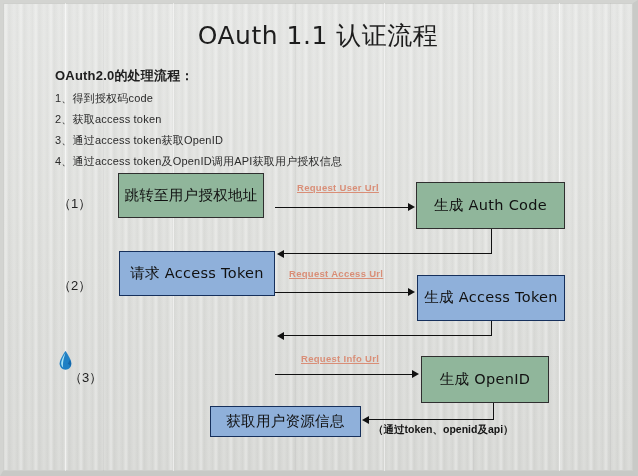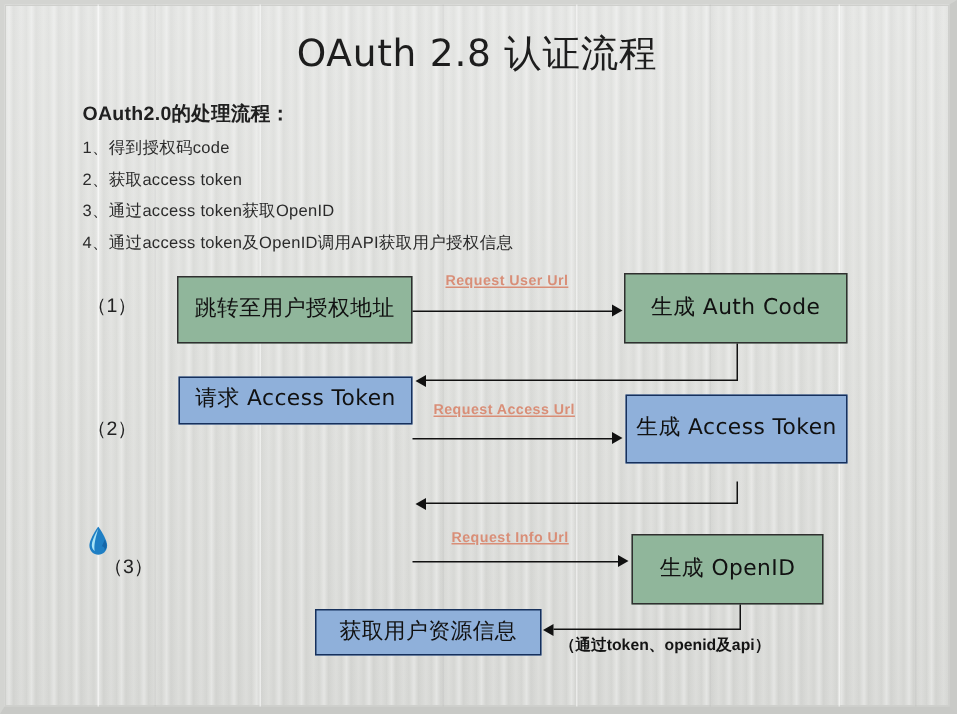--- a/index.html
+++ b/index.html
@@ -68,62 +68,62 @@
 
   <div class="streak" style="left:62px"></div>
   <div class="streak d" style="left:100px"></div>
   <div class="streak" style="left:170px"></div>
   <div class="streak d" style="left:292px"></div>
   <div class="streak" style="left:381px"></div>
   <div class="streak d" style="left:470px"></div>
   <div class="streak" style="left:556px"></div>
   <div class="streak d" style="left:607px"></div>
 
-  <div id="title">OAuth 2.8 认证流程</div>
+  <div id="title">OAuth 1.1 认证流程</div>
 
   <div id="intro">
     <div class="head">OAuth2.0的处理流程：</div>
     <div class="step">1、得到授权码code</div>
     <div class="step">2、获取access token</div>
     <div class="step">3、通过access token获取OpenID</div>
     <div class="step">4、通过access token及OpenID调用API获取用户授权信息</div>
   </div>
 
   <div class="rowlabel" style="left:55px;top:192px">（1）</div>
   <div class="rowlabel" style="left:55px;top:274px">（2）</div>
   <div class="rowlabel" style="left:66px;top:366px">（3）</div>
 
   <svg id="drop" viewBox="0 0 13 19">
     <path d="M6.5 0 C6.5 0 0.6 8.3 0.6 12.6 C0.6 16.2 3.3 18.8 6.5 18.8 C9.7 18.8 12.4 16.2 12.4 12.6 C12.4 8.3 6.5 0 6.5 0 Z" fill="#1f7fc4"></path>
     <path d="M6.5 1.5 C6.5 1.5 2.2 8.6 2.2 12.5 C2.2 14.2 3.0 15.6 4.2 16.4 C3.4 13.2 4.6 7.6 6.5 1.5 Z" fill="#a9e4f6"></path>
     <path d="M8.8 13.1 C9.9 13.1 10.8 14.0 10.8 15.1 C10.8 15.6 10.6 16.0 10.3 16.4 C11.4 15.6 12.1 14.2 12.1 12.7 C12.1 11.7 11.6 10.2 10.9 8.6 C10.2 10.4 9.4 12.0 8.8 13.1 Z" fill="#1566a8"></path>
   </svg>
 
-  <div class="node green" style="left:115px;top:181px;width:157px;height:45px">跳转至用户授权地址</div>
+  <div class="node green" style="left:115px;top:170px;width:146px;height:45px">跳转至用户授权地址</div>
 
   <div class="arrowlbl" style="left:294px;top:179px">Request User Url</div>
 
   <div class="ln h" style="left:272px;top:204px;width:134px"></div>
   <div class="ahead right" style="left:405px;top:200px"></div>
 
 
   <div class="node green" style="left:413px;top:179px;width:149px;height:47px">生成 Auth Code</div>
 
   <div class="ln v" style="left:488px;top:226px;height:25px"></div>
   <div class="ln h" style="left:281px;top:250px;width:208px"></div>
   <div class="ahead left" style="left:274px;top:247px"></div>
 
-  <div class="node blue" style="left:116px;top:248px;width:156px;height:32px">请求 Access Token</div>
+  <div class="node blue" style="left:116px;top:248px;width:156px;height:45px">请求 Access Token</div>
 
   <div class="arrowlbl" style="left:286px;top:265px">Request Access Url</div>
 
   <div class="ln h" style="left:272px;top:289px;width:134px"></div>
   <div class="ahead right" style="left:405px;top:285px"></div>
 
-  <div class="node blue" style="left:414px;top:260px;width:148px;height:46px">生成 Access Token</div>
+  <div class="node blue" style="left:414px;top:272px;width:148px;height:46px">生成 Access Token</div>
 
   <div class="ln v" style="left:488px;top:318px;height:15px"></div>
   <div class="ln h" style="left:281px;top:332px;width:208px"></div>
   <div class="ahead left" style="left:274px;top:329px"></div>
 
 
   <div class="arrowlbl" style="left:298px;top:350px">Request Info Url</div>
 
   <div class="ln h" style="left:272px;top:371px;width:138px"></div>
   <div class="ahead right" style="left:409px;top:367px"></div>

